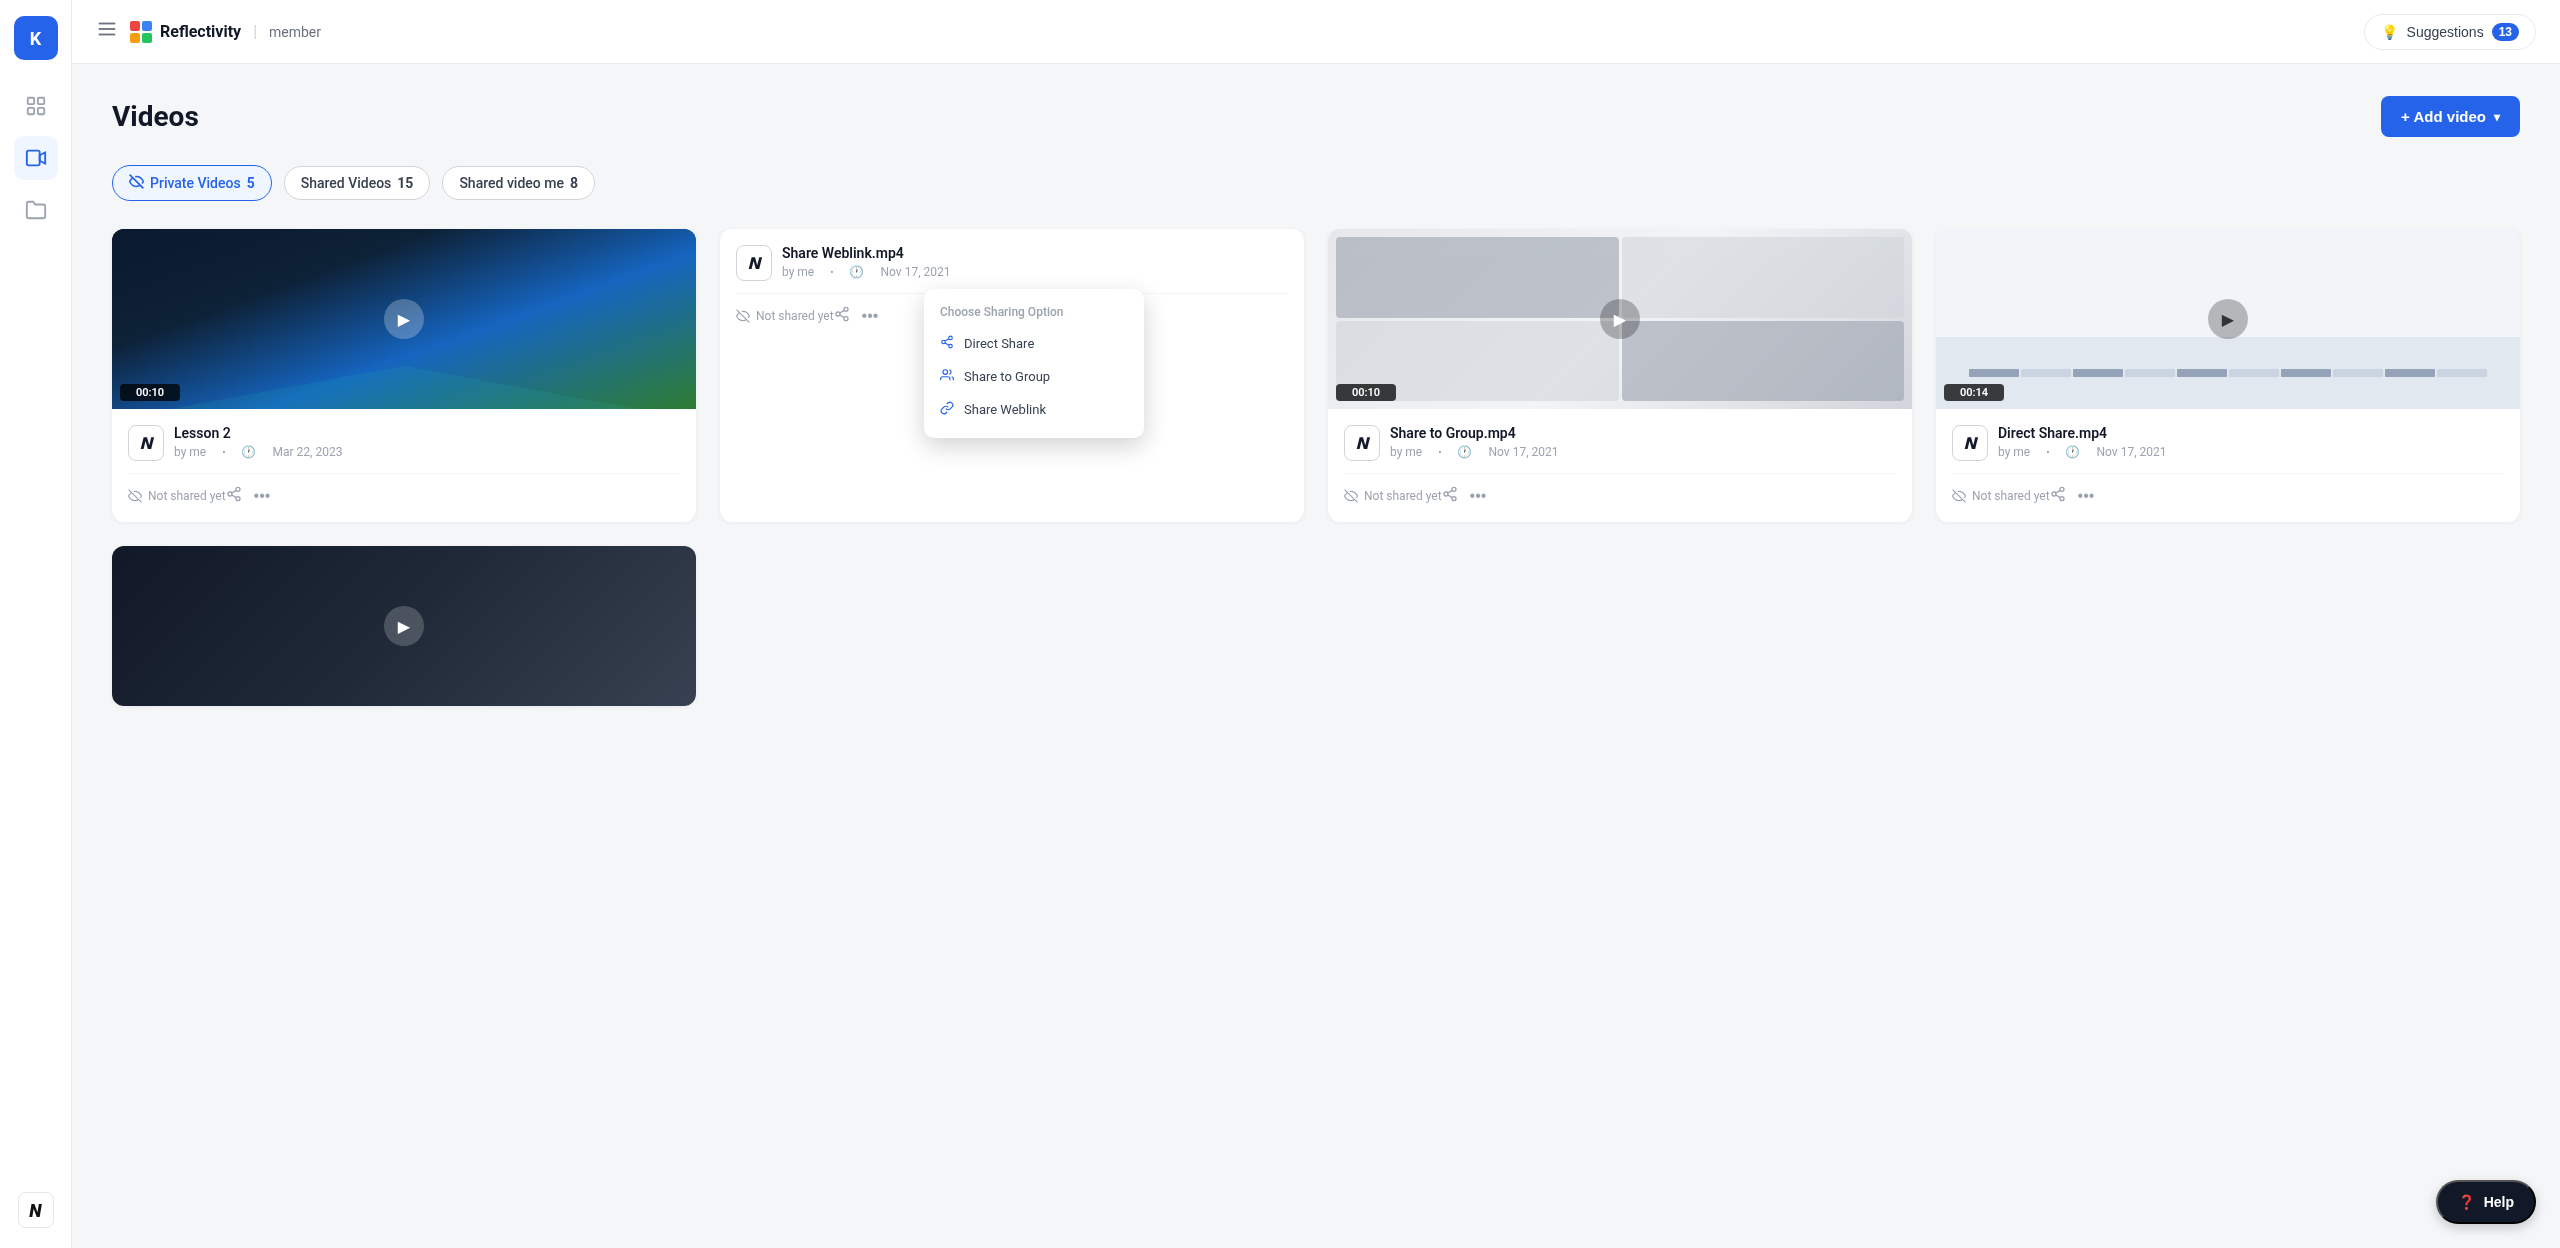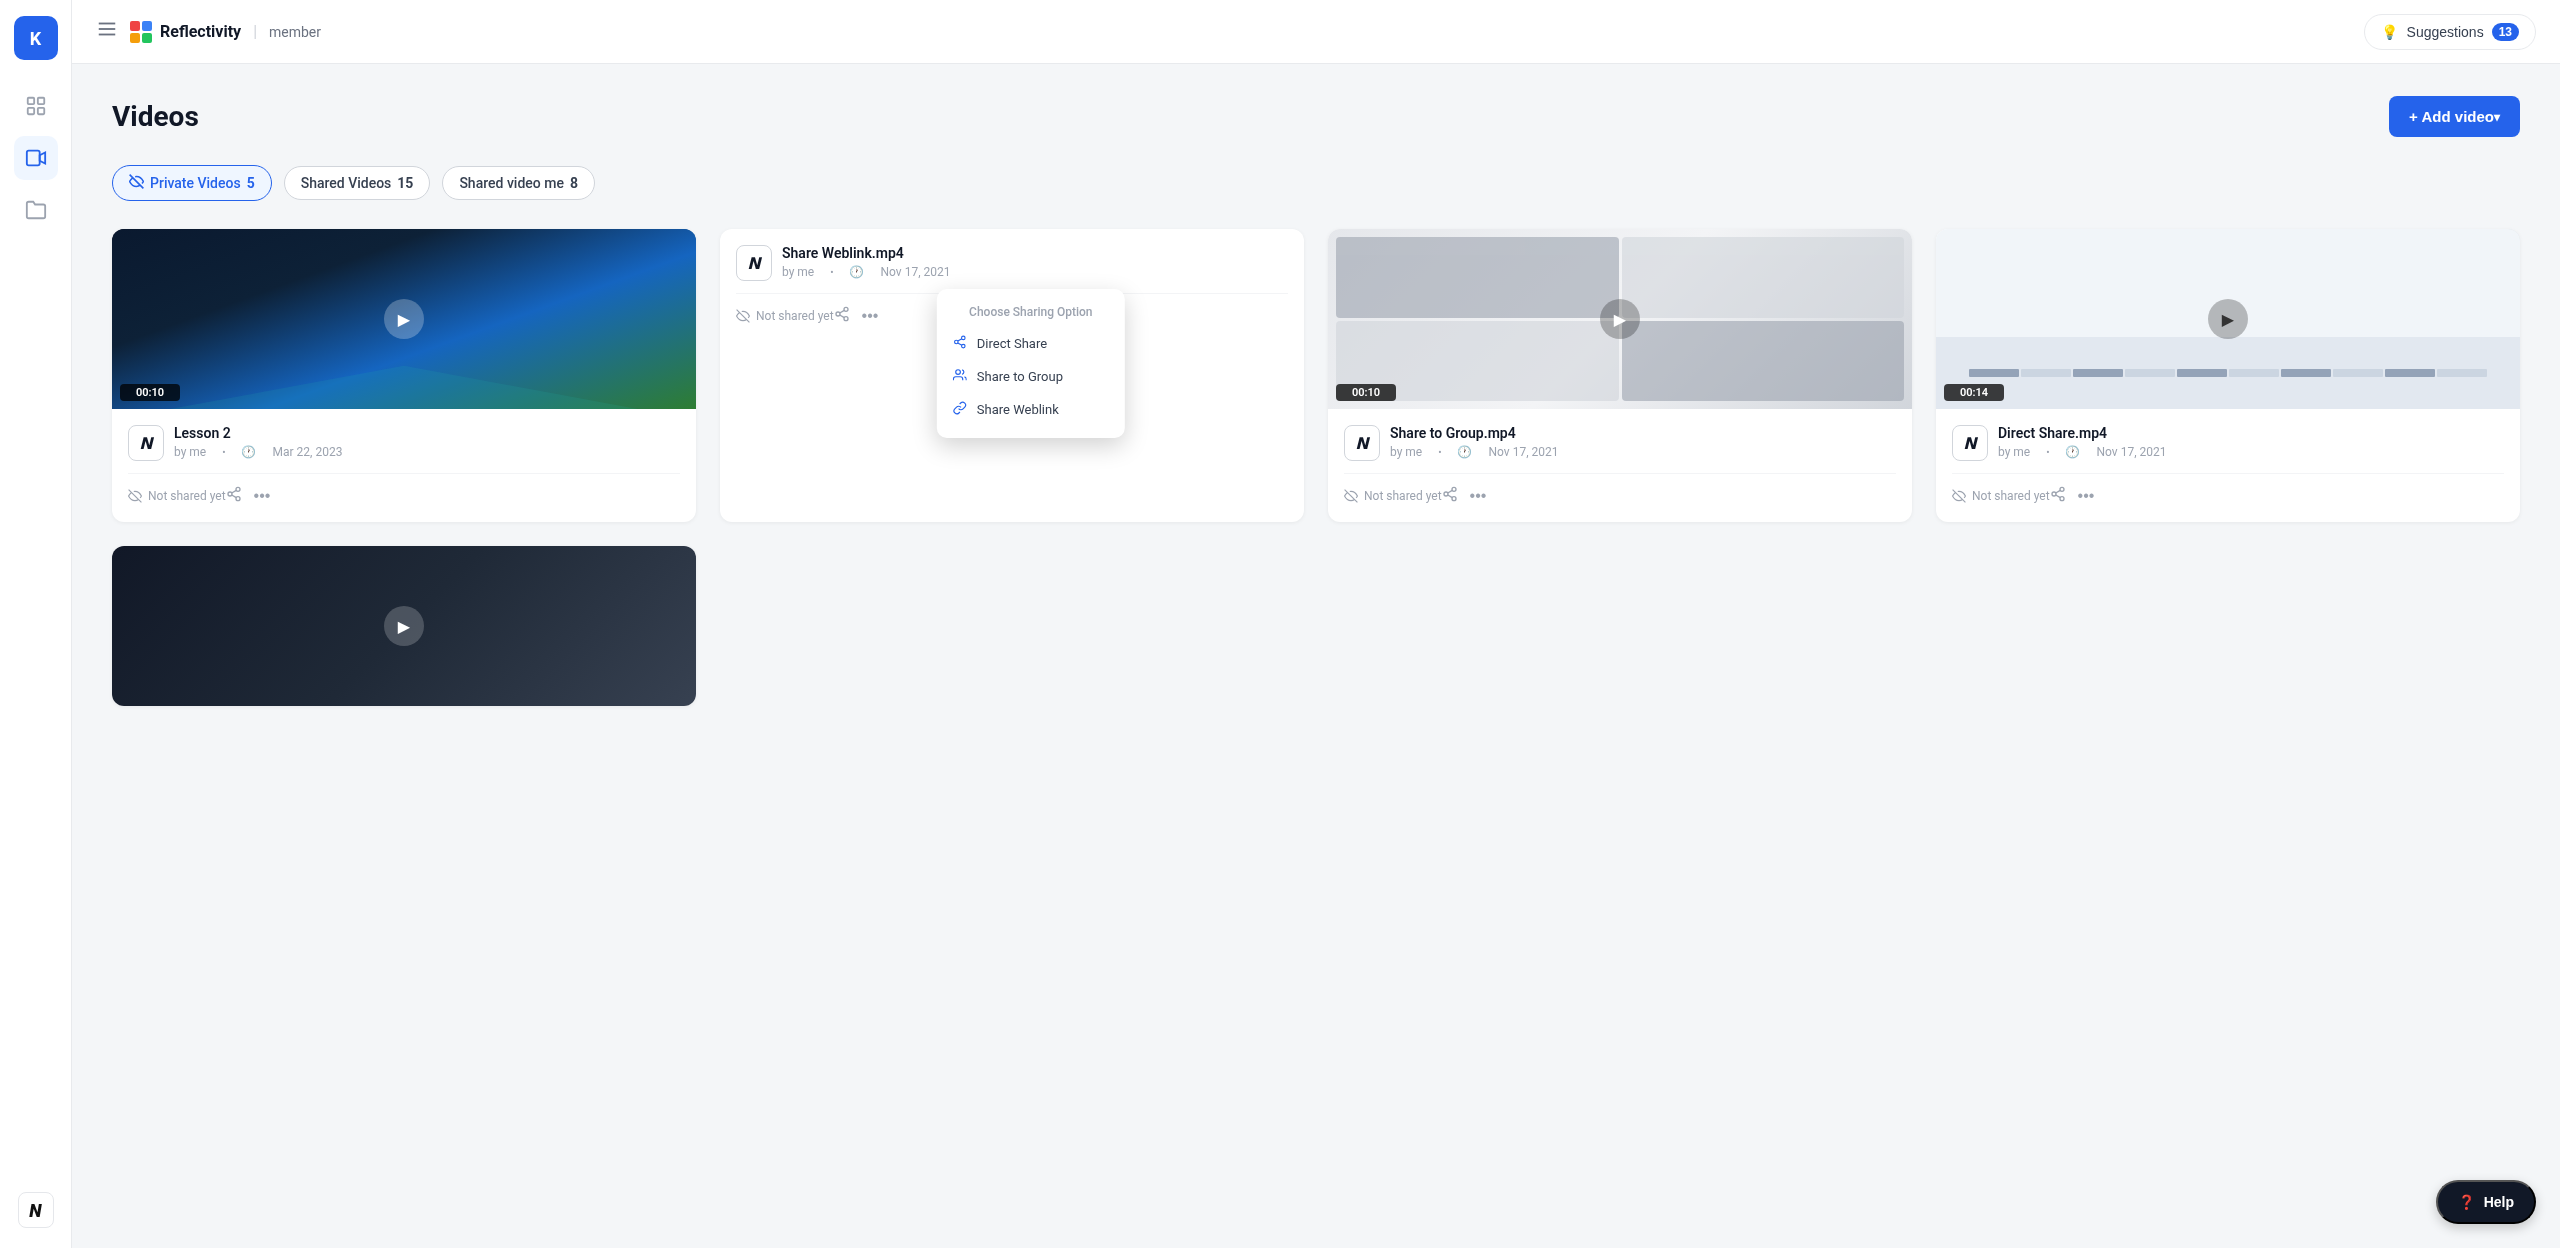--- a/index.html
+++ b/index.html
@@ -158,20 +158,21 @@
       background: #2563eb;
       color: #fff;
       border: none;
       border-radius: 8px;
       padding: 12px 20px;
       font-size: 15px;
       font-weight: 600;
       cursor: pointer;
       display: flex;
       align-items: center;
+      gap: 8px;
     }
     .add-video-btn .chevron {
       font-size: 12px;
     }
 
     
     .filter-bar {
       display: flex;
       align-items: center;
       gap: 12px;
@@ -315,23 +316,22 @@
     
     .share-dropdown {
       position: absolute;
       top: 60px;
       left: 50%;
       transform: translateX(-40%);
       background: #fff;
       border-radius: 10px;
       box-shadow: 0 8px 24px rgba(0,0,0,0.18);
       padding: 12px 0;
-      width: 188px;
+      width: 220px;
       z-index: 10;
-      text-align: center;
     }
     .share-dropdown-title {
       font-size: 12px;
       color: #9ca3af;
       padding: 4px 16px 8px;
       font-weight: 500;
     }
     .share-dropdown-item {
       display: flex;
       align-items: center;

